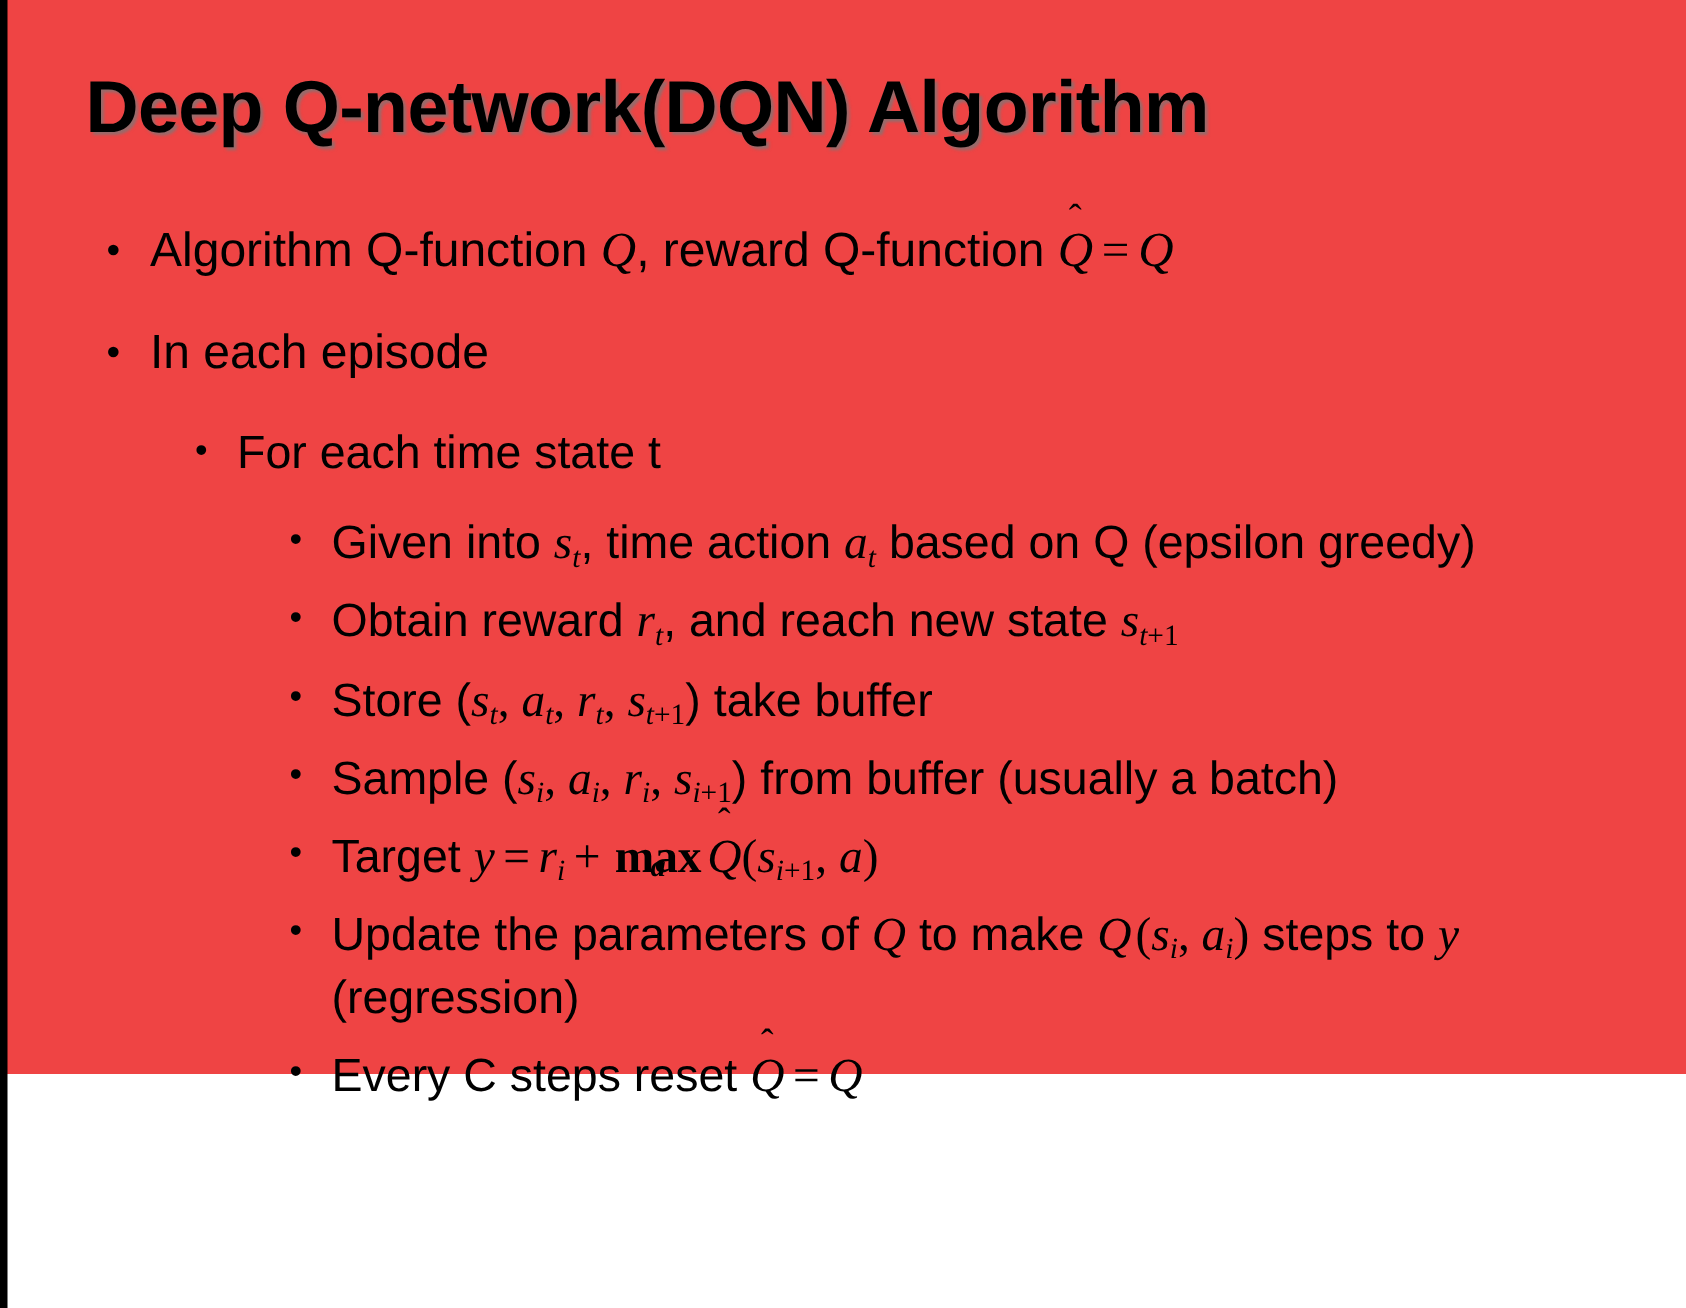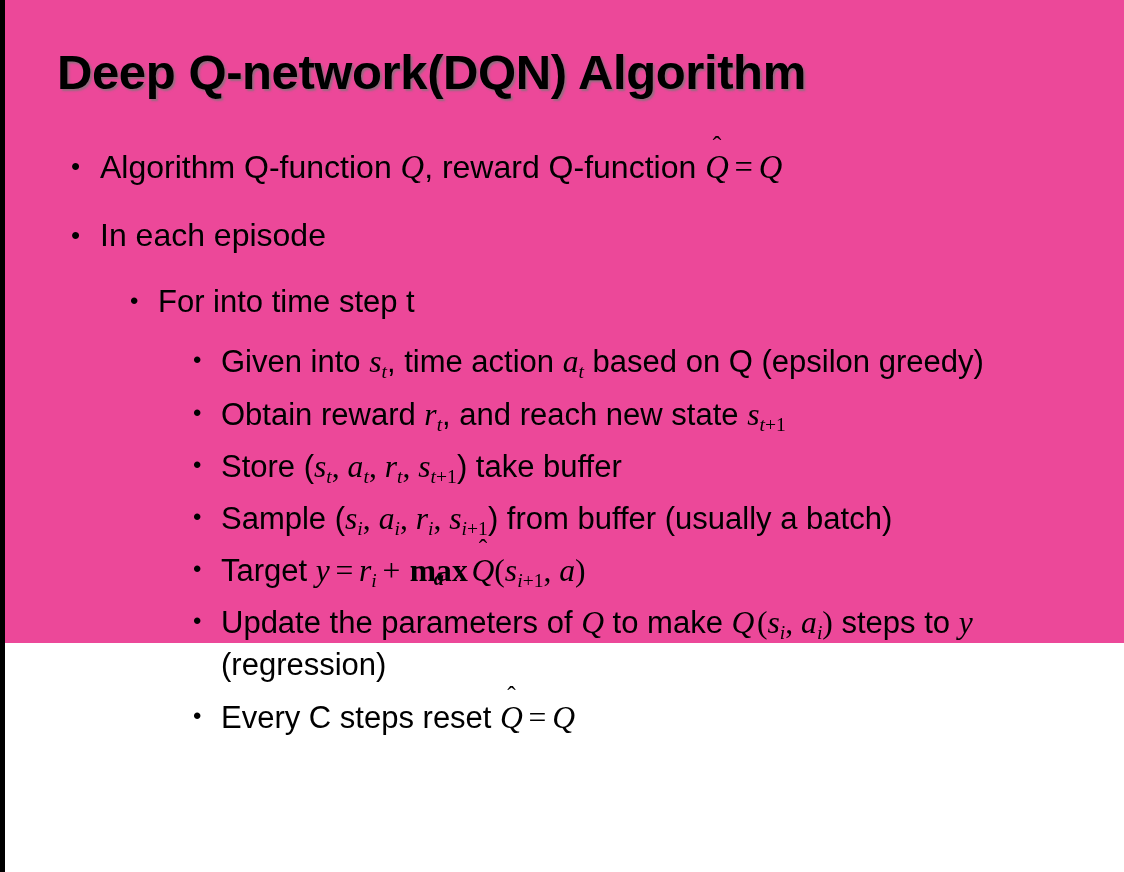--- a/index.html
+++ b/index.html
@@ -10,22 +10,22 @@
   body {
     width: 1124px;
     height: 872px;
     font-family: "Liberation Sans", sans-serif;
     color: #000000;
     overflow: hidden;
   }
   .slide {
     position: relative;
     width: 1124px;
-    height: 643px;
-    background: #ec4899;
+    height: 716px;
+    background: #ef4444;
     box-sizing: border-box;
   }
   .edge-bar-left {
     position: absolute;
     left: 0;
     top: 0;
     width: 5px;
     height: 872px;
     background: #000000;
   }
@@ -174,21 +174,21 @@
       <span class="btext"><span>Algorithm Q-function </span><span class="math"><span>Q</span></span><span>, reward Q-function </span><span class="math"><span class="hat"><span class="hatmark">̂</span><span>Q</span></span><span class="op">=</span><span>Q</span></span></span>
     </div>
 
     <div class="bullet lvl1">
       <span class="marker">•</span>
       <span class="btext">In each episode</span>
     </div>
 
     <div class="bullet lvl2">
       <span class="marker">•</span>
-      <span class="btext">For into time step t</span>
+      <span class="btext">For each time state t</span>
     </div>
 
     <div class="sub-list">
 
       <div class="bullet lvl3">
         <span class="marker">•</span>
         <span class="btext"><span>Given into </span><span class="math"><span>s</span><sub>t</sub></span><span>, time action </span><span class="math"><span>a</span><sub>t</sub></span><span> based on Q (epsilon greedy)</span></span>
       </div>
 
       <div class="bullet lvl3">

